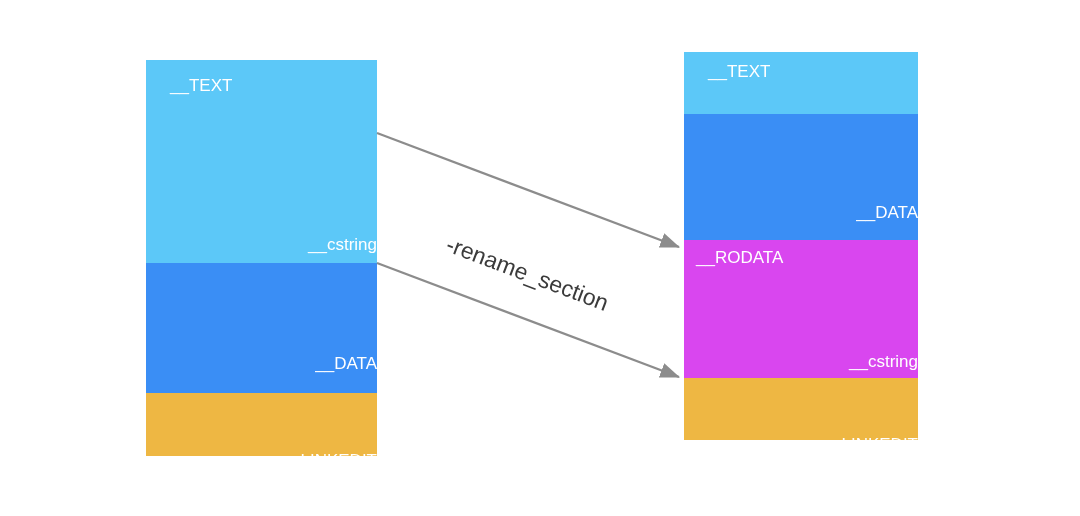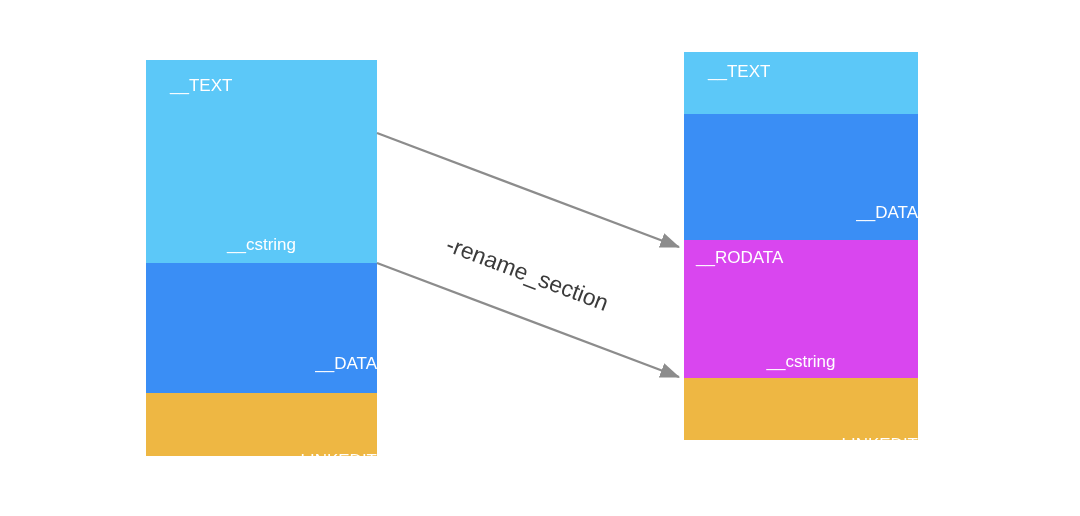--- a/index.html
+++ b/index.html
@@ -43,21 +43,21 @@
   .lbl-topleft {
     left: 24px;
     top: 16px;
   }
 
   
   .lbl-bottomcenter {
     left: 0;
     right: 0;
     bottom: 8px;
-    text-align: center;
+    text-align: right;
   }
 
   
   .lbl-center {
     left: 0;
     right: 0;
     top: 50%;
     transform: translateY(-50%);
     text-align: right;
     margin-top: 36px;

